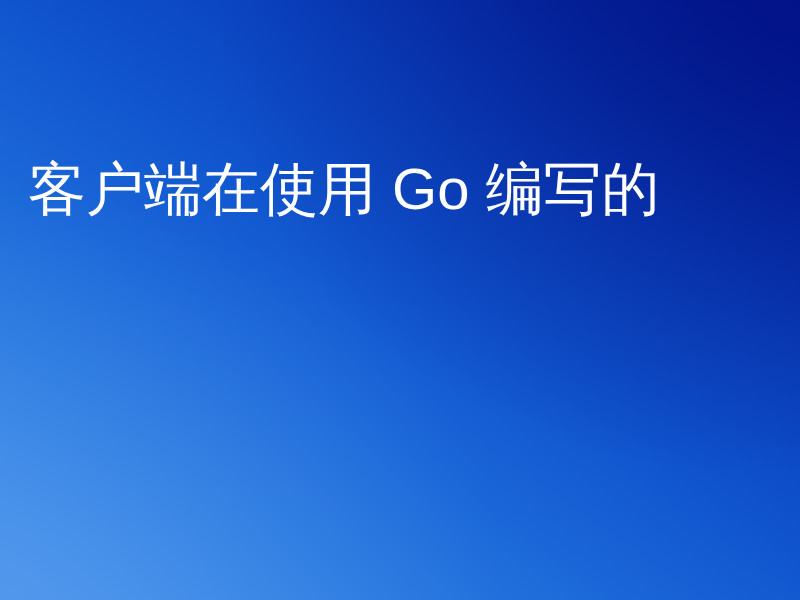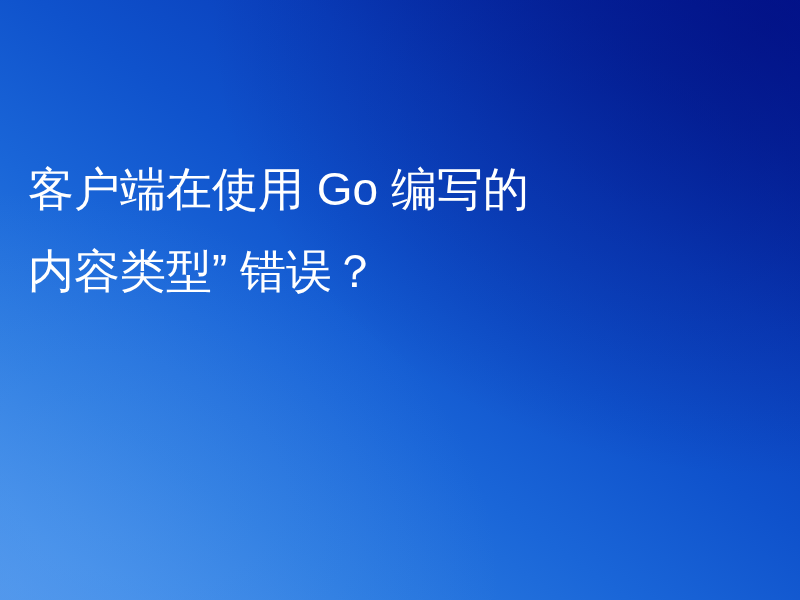--- a/index.html
+++ b/index.html
@@ -46,33 +46,32 @@
 
   #banner-text-block {
     position: absolute;
     left: 28px;
     top: 148px;
     width: 752px;
   }
 
   .banner-line {
     color: #ffffff;
-    font-size: 46px;
+    font-size: 58px;
     line-height: 82px;
     font-weight: 400;
     white-space: pre;
     letter-spacing: 0px;
     text-rendering: optimizeLegibility;
   }
 </style>
 </head>
 <body>
 
 <div id="banner-card">
 
   <div id="banner-gradient-overlay"></div>
 
   <div id="banner-text-block">
     <div class="banner-line">客户端在使用 Go 编写的</div>
-    <div class="banner-line">内容类型” 错误？</div>
   </div>
 
 </div>
 
 </body></html>

